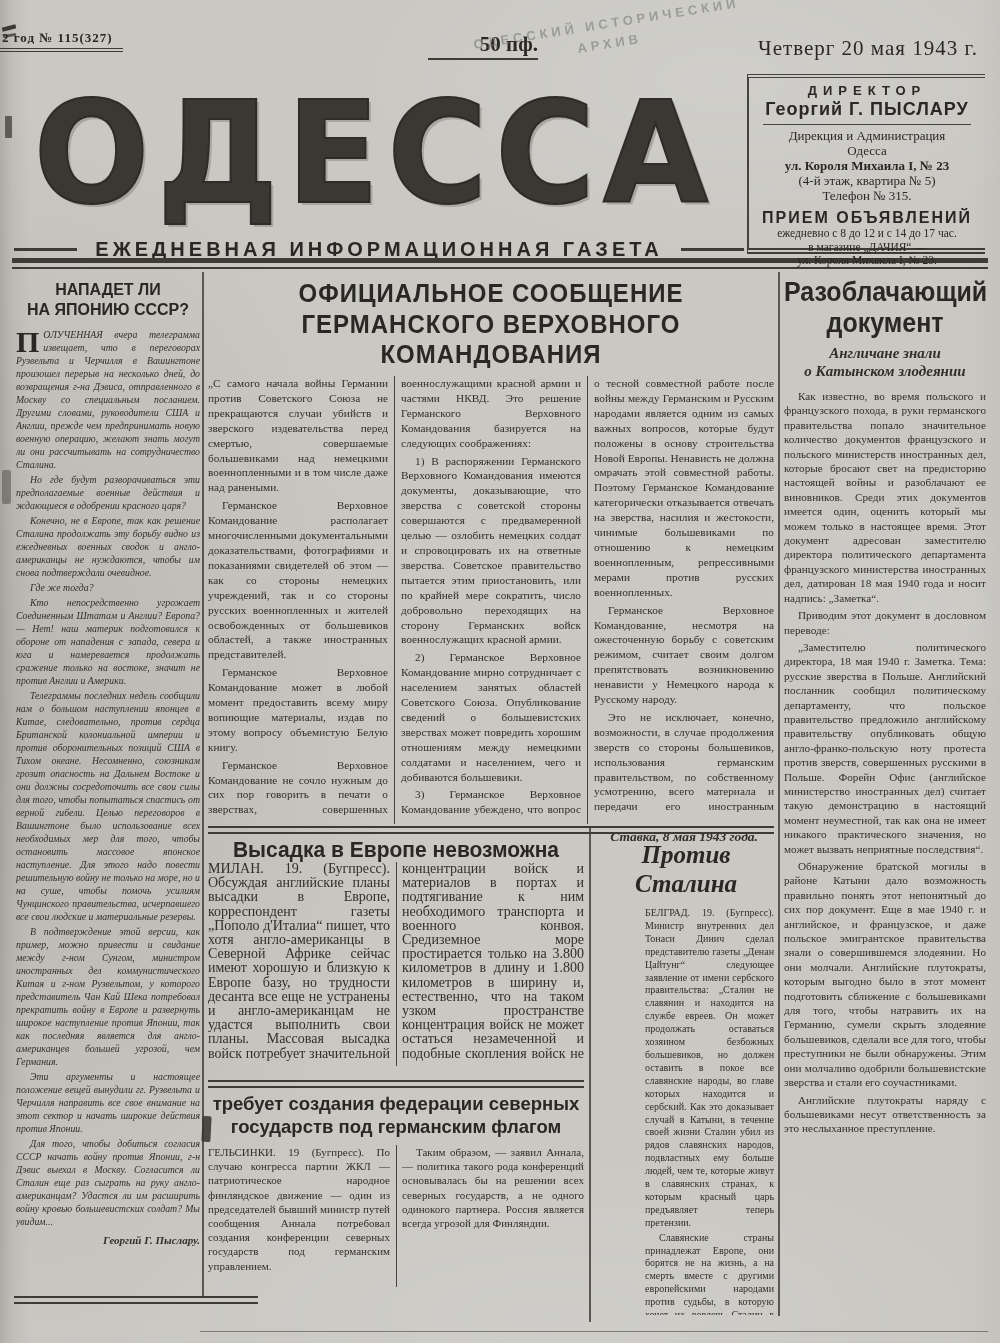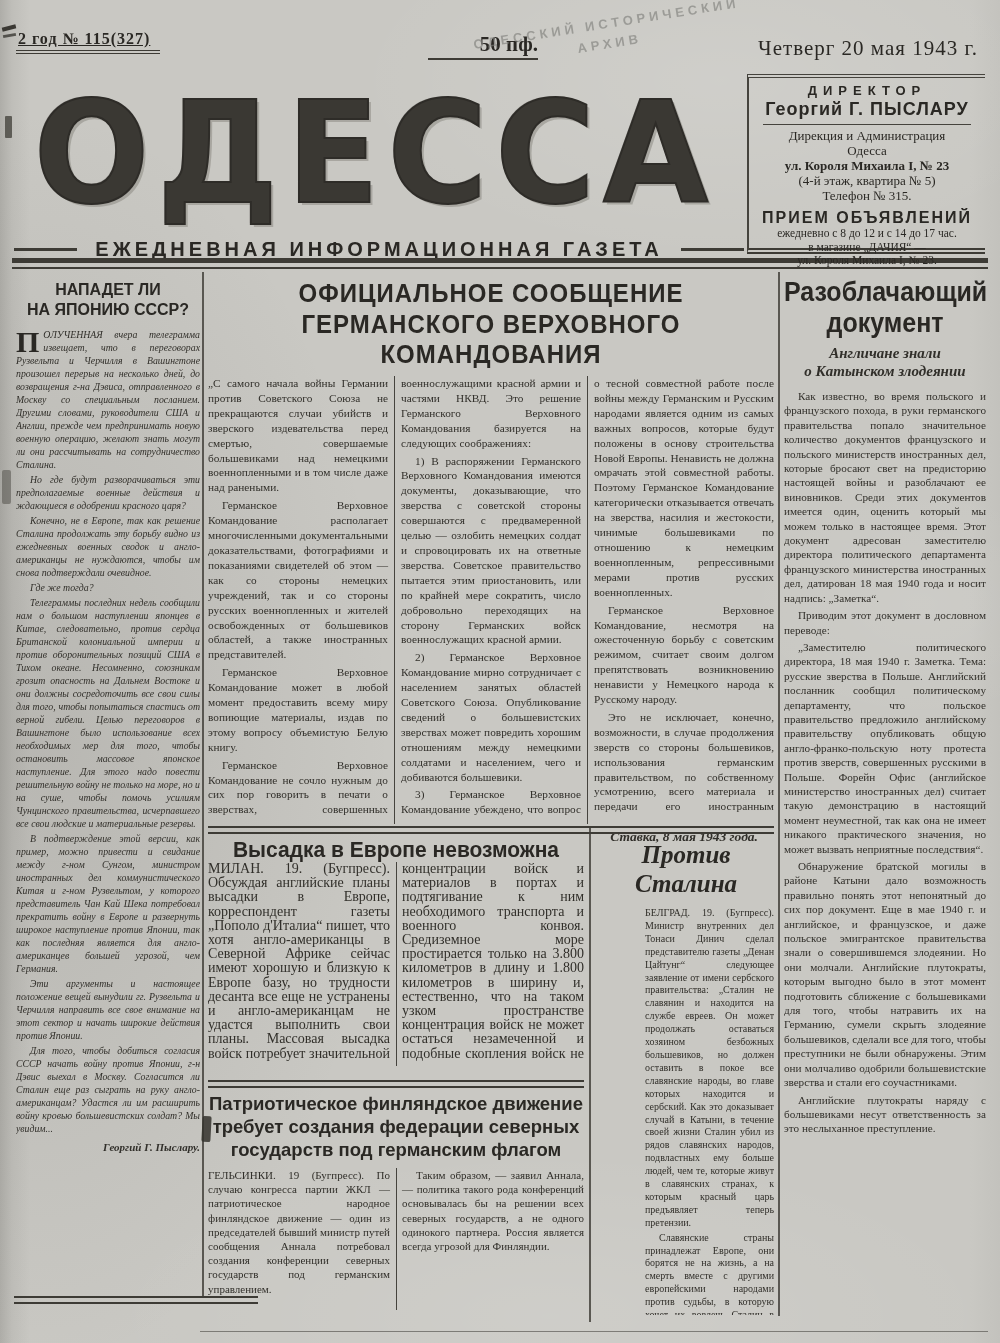--- a/index.html
+++ b/index.html
@@ -19,22 +19,22 @@
       radial-gradient(ellipse 620px 300px at 72% 6%, rgba(255,255,255,.12), transparent 60%),
       radial-gradient(ellipse 500px 900px at 4% 55%, rgba(80,78,74,.14), transparent 70%),
       radial-gradient(ellipse 700px 260px at 55% 98%, rgba(255,255,255,.10), transparent 65%),
       radial-gradient(ellipse 300px 200px at 92% 45%, rgba(255,255,255,.07), transparent 60%),
       linear-gradient(90deg,#aeada8 0,#bfbeb9 12px,#c9c8c3 30px,#c9c8c3 97%,#c3c2bd 100%);
     background-color:var(--paper);
   }
   .abs{position:absolute;}
   .justify{text-align:justify;}
   
-  .issue{left:16px;top:30px;font-weight:bold;font-size:16px;letter-spacing:1px;
-    border-bottom:4px double var(--rule);padding:0 10px 2px 2px;color:var(--ink-strong);text-decoration:underline;}
+  .issue{left:0;top:30px;font-weight:bold;font-size:13px;letter-spacing:1px;
+    border-bottom:4px double var(--rule);padding:0 10px 2px 2px;color:var(--ink-strong);}
   .price{left:428px;top:32px;width:110px;text-align:right;font-weight:bold;font-size:21px;
     border-bottom:2px solid var(--rule);padding-bottom:1px;color:var(--ink-strong);}
   .dateline{left:688px;top:36px;width:290px;text-align:right;font-size:21px;letter-spacing:1px;color:var(--ink-strong);}
   .stamp{left:468px;top:14px;width:280px;text-align:center;transform:rotate(-9deg);
     font-family:"Liberation Sans",sans-serif;font-weight:bold;font-size:13px;letter-spacing:4px;
     color:var(--stamp);opacity:.62;line-height:1.5;}
   
   .masthead{left:6px;top:74px;width:738px;height:162px;text-align:center;
     font-family:"DejaVu Sans",sans-serif;font-weight:800;font-size:136px;line-height:158px;
     letter-spacing:8px;color:#3a3833;transform:scaleY(1.04);
@@ -176,20 +176,21 @@
   <div class="abs left-art">
     <div class="hl">
       <div>НАПАДЕТ ЛИ</div>
       <div>НА ЯПОНИЮ СССР?</div>
     </div>
     <div class="left-body justify" lang="ru">
       <p class="noindent"><span class="dropcap">П</span><span>ОЛУЧЕННАЯ вчера телеграмма извещает, что в переговорах Рузвельта и Черчилля в Вашингтоне произошел перерыв на несколько дней, до возвращения г-на Дэвиса, отправленного в Москву со специальным посланием. Другими словами, руководители США и Англии, прежде чем предпринимать новую военную операцию, желают знать могут ли они рассчитывать на сотрудничество Сталина.</span></p>
       <p>Но где будут разворачиваться эти предполагаемые военные действия и ждающиеся в одобрении красного царя?</p>
       <p>Конечно, не в Европе, так как решение Сталина продолжать эту борьбу видно из ежедневных военных сводок и англо-американцы не нуждаются, чтобы им снова подтверждали очевидное.</p>
       <p>Где же тогда?</p>
+      <p>Кто непосредственно угрожает Соединенным Штатам и Англии? Европа? — Нет! наш материк подготовился к обороне от нападения с запада, севера и юга и намеревается продолжать сражение только на востоке, значит не против Англии и Америки.</p>
       <p>Телеграммы последних недель сообщили нам о большом наступлении японцев в Китае, следовательно, против сердца Британской колониальной империи и против оборонительных позиций США в Тихом океане. Несомненно, союзникам грозит опасность на Дальнем Востоке и они должны сосредоточить все свои силы для того, чтобы попытаться спастись от верной гибели. Целью переговоров в Вашингтоне было использование всех необходимых мер для того, чтобы остановить массовое японское наступление. Для этого надо повести решительную войну не только на море, но и на суше, чтобы помочь усилиям Чунцинского правительства, исчерпавшего все свои людские и материальные резервы.</p>
       <p>В подтверждение этой версии, как пример, можно привести и свидание между г-ном Сунгом, министром иностранных дел коммунистического Китая и г-ном Рузвельтом, у которого представитель Чан Кай Шека потребовал прекратить войну в Европе и развернуть широкое наступление против Японии, так как последняя является для англо-американцев большей угрозой, чем Германия.</p>
       <p>Эти аргументы и настоящее положение вещей вынудили гг. Рузвельта и Черчилля направить все свое внимание на этот сектор и начать широкие действия против Японии.</p>
       <p>Для того, чтобы добиться согласия СССР начать войну против Японии, г-н Дэвис выехал в Москву. Согласится ли Сталин еще раз сыграть на руку англо-американцам? Удастся ли им расширить войну кровью большевистских солдат? Мы увидим...</p>
       <div class="left-sig">Георгий Г. Пыслару.</div>
     </div>
   </div>
   <div class="abs left-bottom-rule"></div>
 
   <div class="abs statement">
@@ -217,21 +218,20 @@
     <div class="landing-body justify" lang="ru">
       <p class="noindent">МИЛАН. 19. (Бугпресс). Обсуждая английские планы высадки в Европе, корреспондент газеты „Пополо д'Италиа“ пишет, что хотя англо-американцы в Северной Африке сейчас имеют хорошую и близкую к Европе базу, но трудности десанта все еще не устранены и англо-американцам не удастся выполнить свои планы. Массовая высадка войск потребует значительной концентрации войск и материалов в портах и подтягивание к ним необходимого транспорта и военного конвоя. Средиземное море простирается только на 3.800 километров в длину и 1.800 километров в ширину и, естественно, что на таком узком пространстве концентрация войск не может остаться незамеченной и подобные скопления войск не могут не бомбардироваться авиацией.</p>
       <p>Газета „Карьера де ля Сэра“ помимо того указывает, что союзные военные и транспортные суда подвергнутся усиленному нападению морского флота, авиации и подводных лодок.</p>
     </div>
   </div>
   <div class="abs rule-under-landing"></div>
 
   <div class="abs ink-blot"></div>
   <div class="abs finland">
     <div class="hl">
-      <div>Патриотическое финляндское движение</div>
       <div>требует создания федерации северных</div>
       <div>государств под германским флагом</div>
     </div>
     <div class="finland-body justify" lang="ru">
       <p class="noindent">ГЕЛЬСИНКИ. 19 (Бугпресс). По случаю конгресса партии ЖКЛ — патриотическое народное финляндское движение — один из председателей бывший министр путей сообщения Аннала потребовал создания конференции северных государств под германским управлением.</p>
       <p>Таким образом, — заявил Аннала, — политика такого рода конференций основывалась бы на решении всех северных государств, а не одного одинокого партнера. Россия является всегда угрозой для Финляндии.</p>
     </div>
   </div>
 
   <div class="abs stalin">

